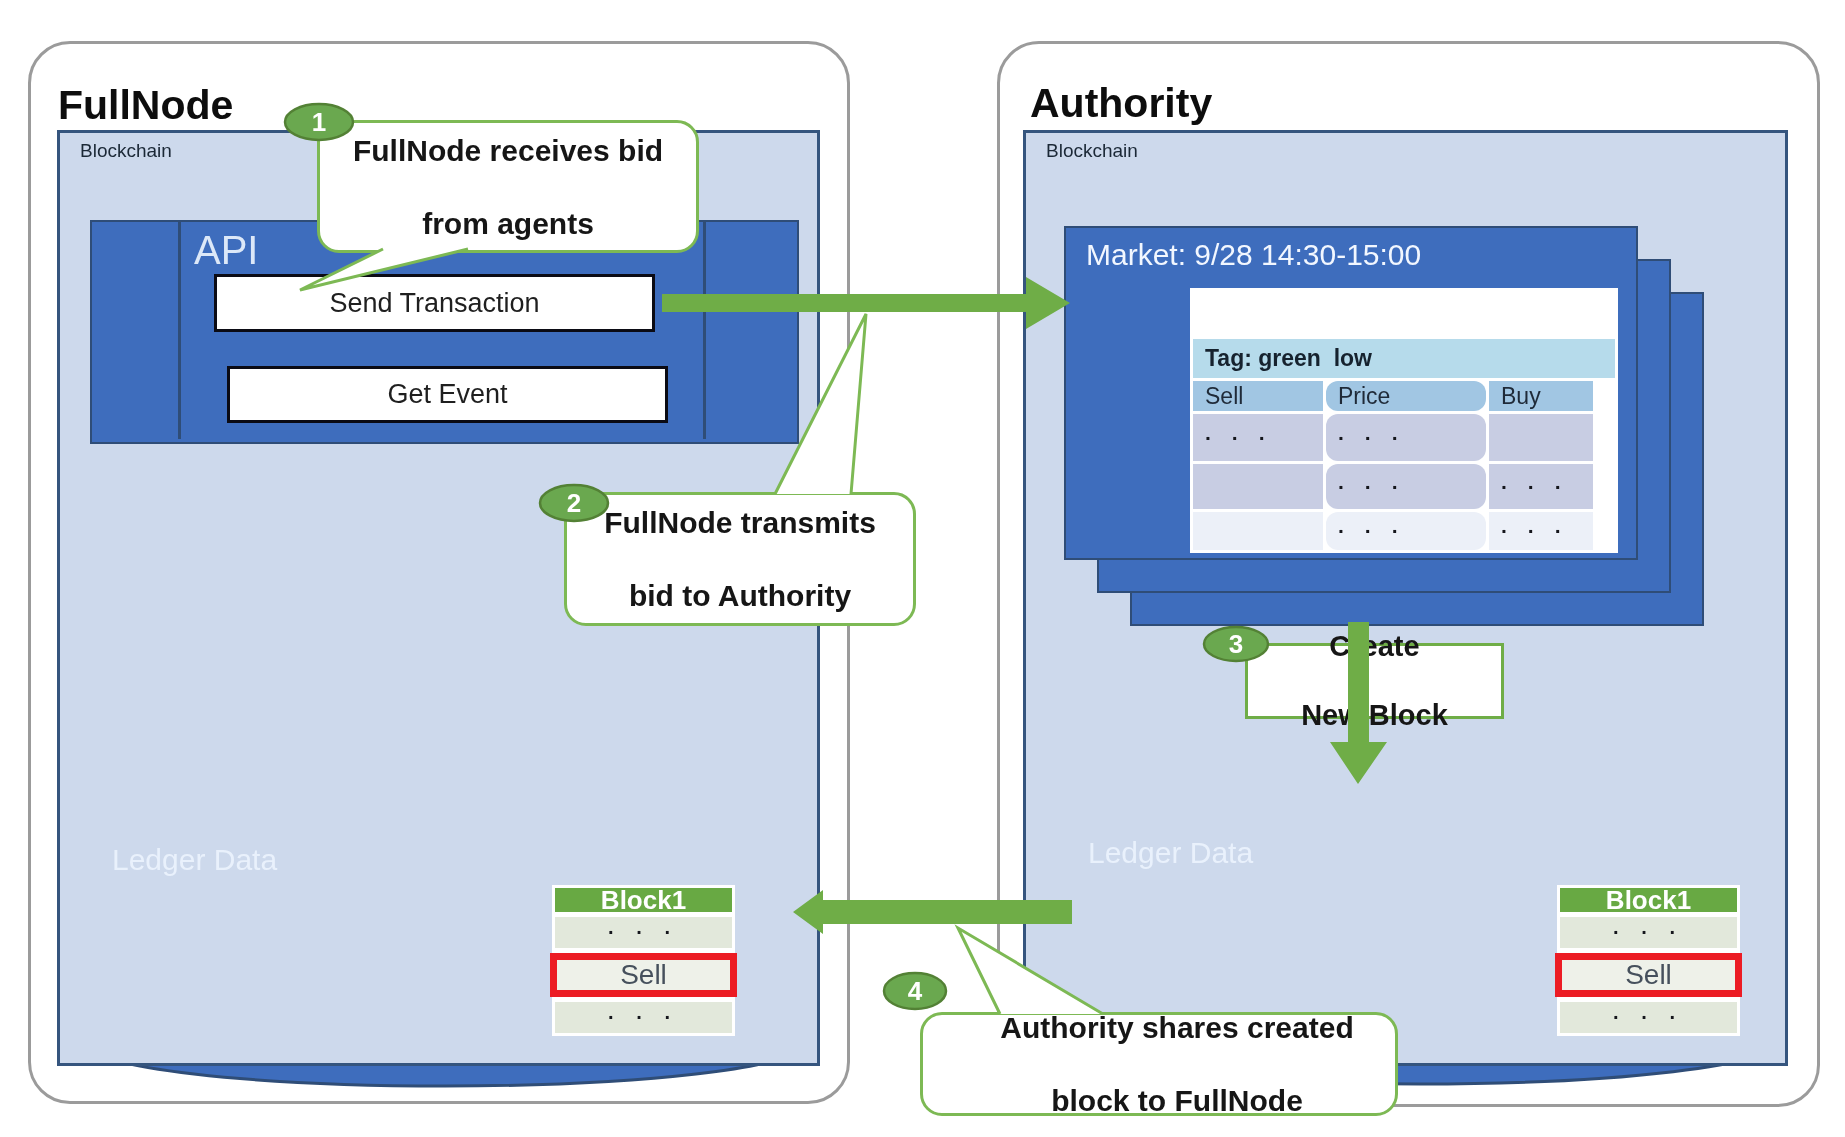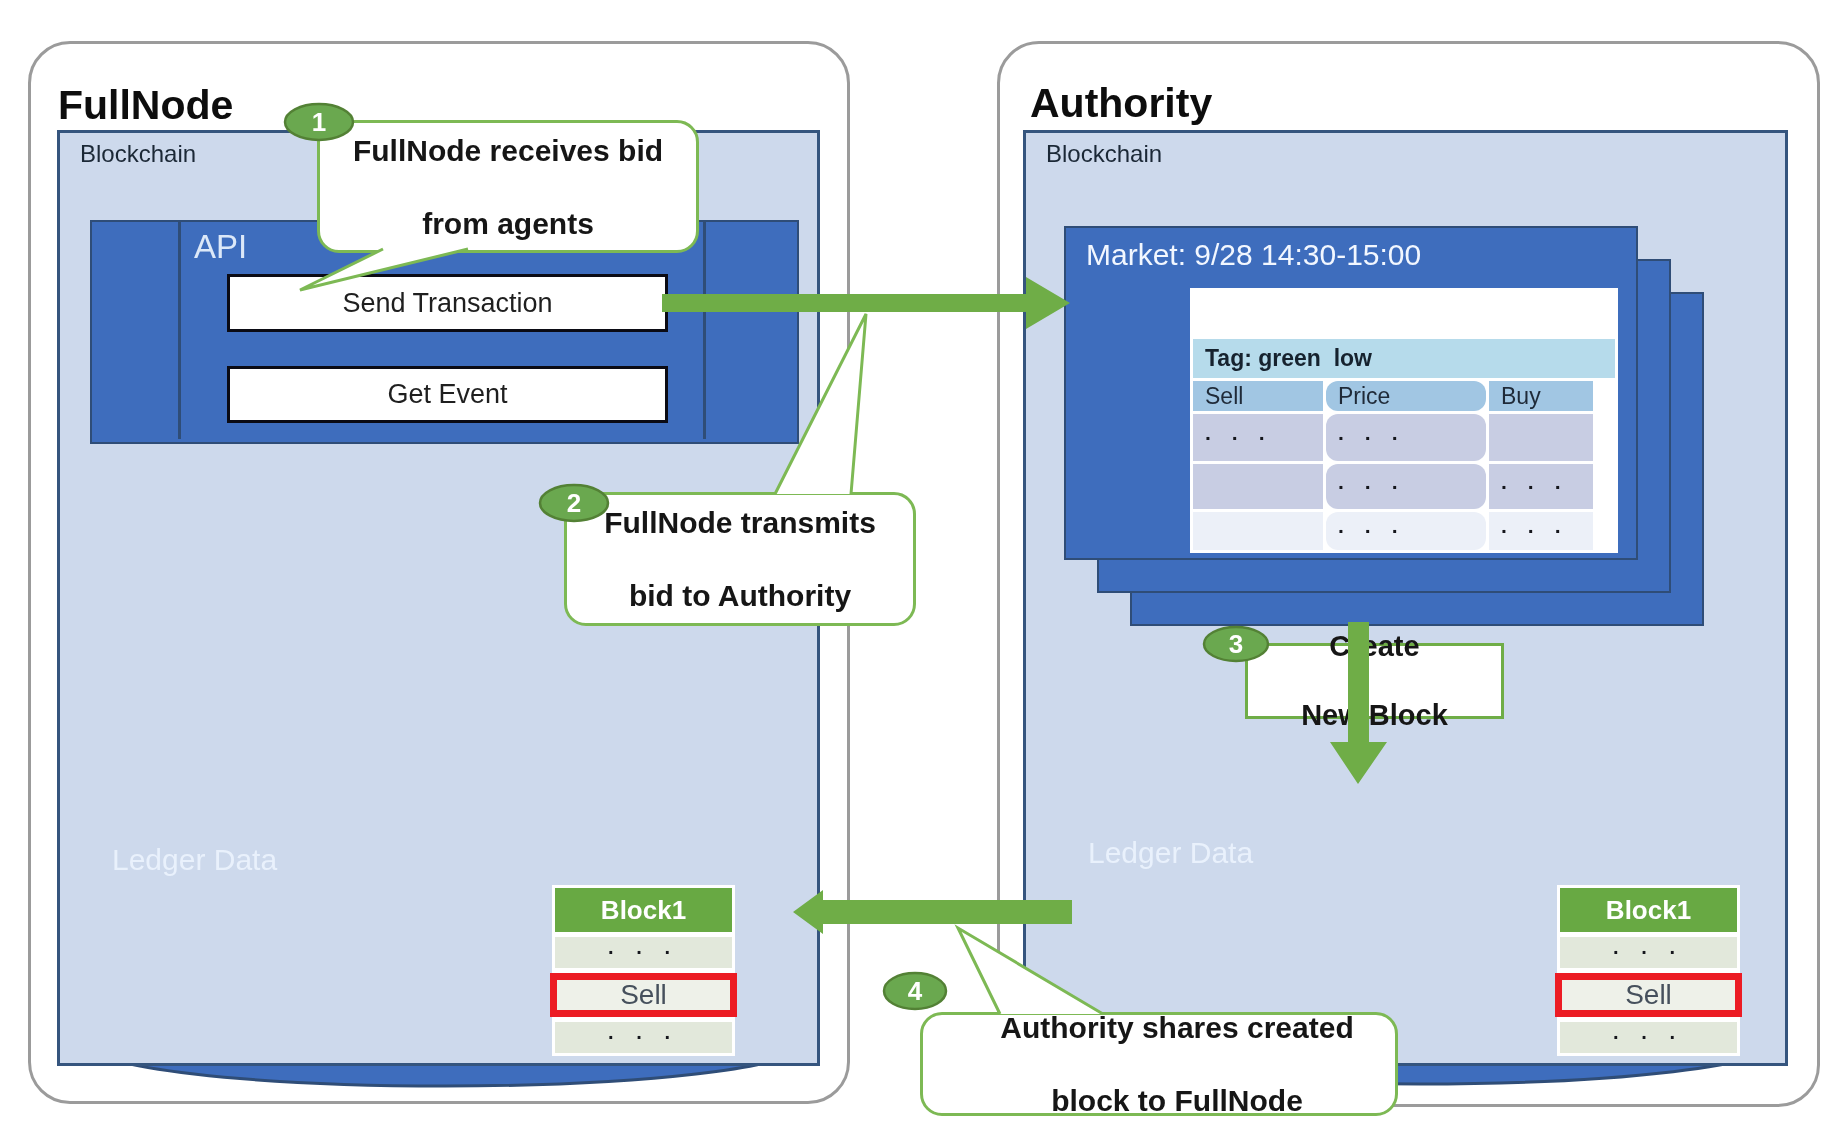--- a/index.html
+++ b/index.html
@@ -10,31 +10,31 @@
   .outer-panel{position:absolute;border:3px solid #9b9b9b;border-radius:42px;background:#ffffff;z-index:1;}
   #fn-panel{left:28px;top:41px;width:816px;height:1057px;}
   #au-panel{left:997px;top:41px;width:817px;height:1060px;}
   .big-title{position:absolute;font-size:41px;font-weight:bold;color:#0d0d0d;z-index:3;}
   #fn-title{left:58px;top:82px;}
   #au-title{left:1030px;top:80px;}
   
   .bc-panel{position:absolute;background:#cdd9ec;border:3px solid #35557e;z-index:2;}
   #fn-bc{left:57px;top:130px;width:757px;height:930px;}
   #au-bc{left:1023px;top:130px;width:759px;height:930px;}
-  .bc-label{position:absolute;font-size:24px;color:#1b2836;z-index:3;}
+  .bc-label{position:absolute;font-size:19px;color:#1b2836;z-index:3;}
   #fn-bc-label{left:80px;top:140px;}
   #au-bc-label{left:1046px;top:140px;}
   
   #api-box{left:90px;top:220px;width:705px;height:220px;background:#3e6dbd;border:2px solid #2f4d77;z-index:3;}
   .api-div{position:absolute;top:221px;width:3px;height:218px;background:#2f4d77;z-index:4;}
   #api-div1{left:178px;} #api-div2{left:703px;}
-  #api-label{left:194px;top:228px;font-size:33px;color:#dce8f8;z-index:4;}
+  #api-label{left:194px;top:228px;font-size:40px;color:#dce8f8;z-index:4;}
   .api-btn{position:absolute;background:#ffffff;border:3px solid #0b0b14;z-index:4;
     display:flex;align-items:center;justify-content:center;font-size:27px;color:#1f1f1f;}
-  #btn-send{left:227px;top:274px;width:435px;height:52px;}
+  #btn-send{left:214px;top:274px;width:435px;height:52px;}
   #btn-get{left:227px;top:366px;width:435px;height:51px;}
   
   .ledger-label{position:absolute;font-size:30px;color:#e9f1fc;z-index:3;}
   #fn-ledger-label{left:112px;top:843px;}
   #au-ledger-label{left:1088px;top:836px;}
   
   .mkt-win{position:absolute;width:570px;height:330px;background:#3e6dbd;border:2px solid #2f4d77;z-index:3;}
   #mkt-l3{left:1130px;top:292px;} #mkt-l2{left:1097px;top:259px;} #mkt-front{left:1064px;top:226px;}
   #mkt-title{left:1086px;top:238px;font-size:30px;color:#f2f7ff;z-index:4;}
   
@@ -50,21 +50,21 @@
   .rB{height:41px;background:#ecf0f8;}
   .rC{height:45px;background:#c8cde3;}
   .rD{height:38px;background:#ecf0f8;}
   .dots{font-weight:bold;letter-spacing:7px;font-size:21px;color:#15161c;}
   .hl-cell{position:relative;}
   .mkt-red{position:absolute;left:-5px;top:-6px;width:130px;height:39px;border:7px solid #ec1c24;
     background:#f1f4fa;display:flex;align-items:center;padding-left:10px;font-size:23px;color:#1f2a38;z-index:5;}
   
   .block-table{position:absolute;width:183px;background:#ffffff;padding:3px;z-index:4;box-sizing:border-box;}
   #fn-block{left:552px;top:885px;} #au-block{left:1557px;top:885px;}
-  .blk-hdr{height:44px;background:#68a943;color:#ffffff;font-weight:bold;font-size:26px;
+  .blk-hdr{height:24px;background:#68a943;color:#ffffff;font-weight:bold;font-size:26px;
     display:flex;align-items:center;justify-content:center;}
   .blk-row{height:31px;margin-top:5px;background:#e2e8db;display:flex;align-items:center;justify-content:center;}
   .blk-dots{font-weight:bold;letter-spacing:8px;font-size:20px;color:#15161c;}
   .blk-sell{margin:5px -5px 0 -5px;border:7px solid #ec1c24;height:30px;background:#eef1e9;
     display:flex;align-items:center;justify-content:center;font-size:28px;color:#46505c;}
   
   .bubble{position:absolute;background:#ffffff;border:3px solid #7db954;border-radius:22px;z-index:6;
     display:flex;flex-direction:column;align-items:center;justify-content:center;
     font-weight:bold;color:#161616;text-align:center;gap:36px;}
   #bub1{left:317px;top:120px;width:376px;height:127px;font-size:30px;line-height:37px;}

